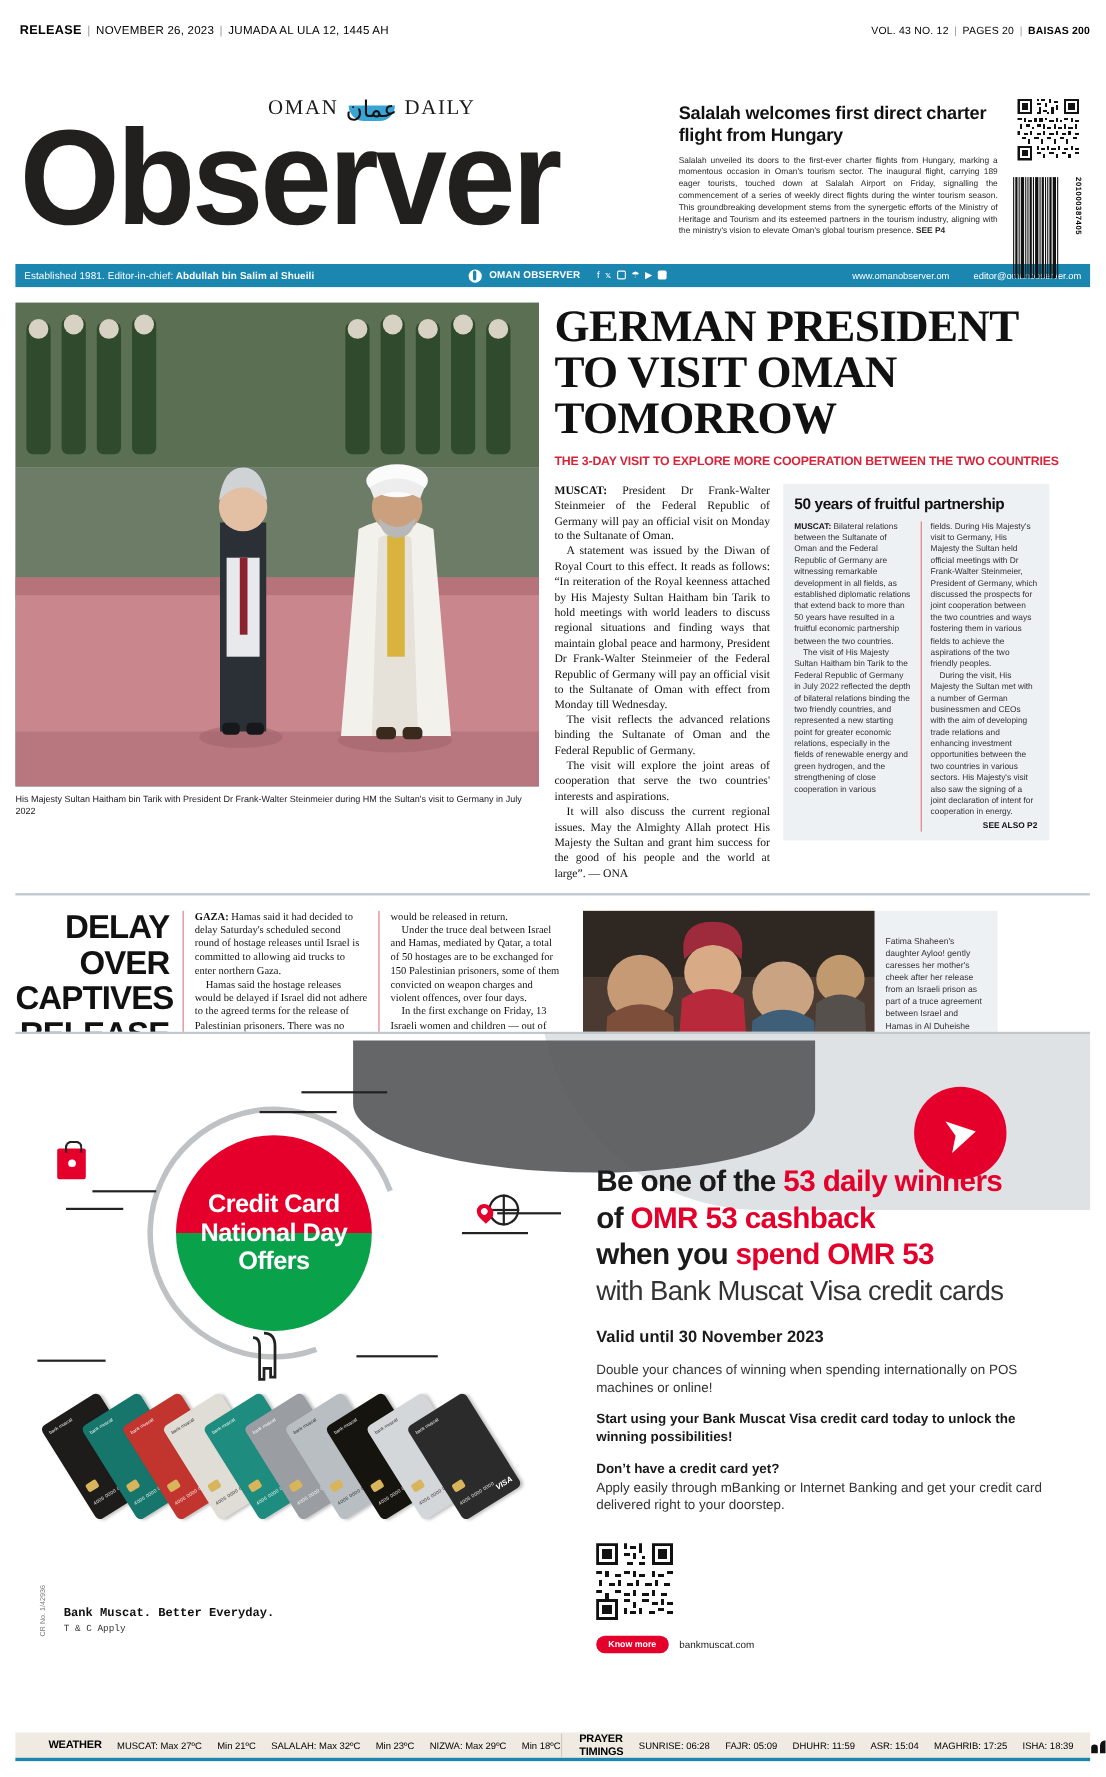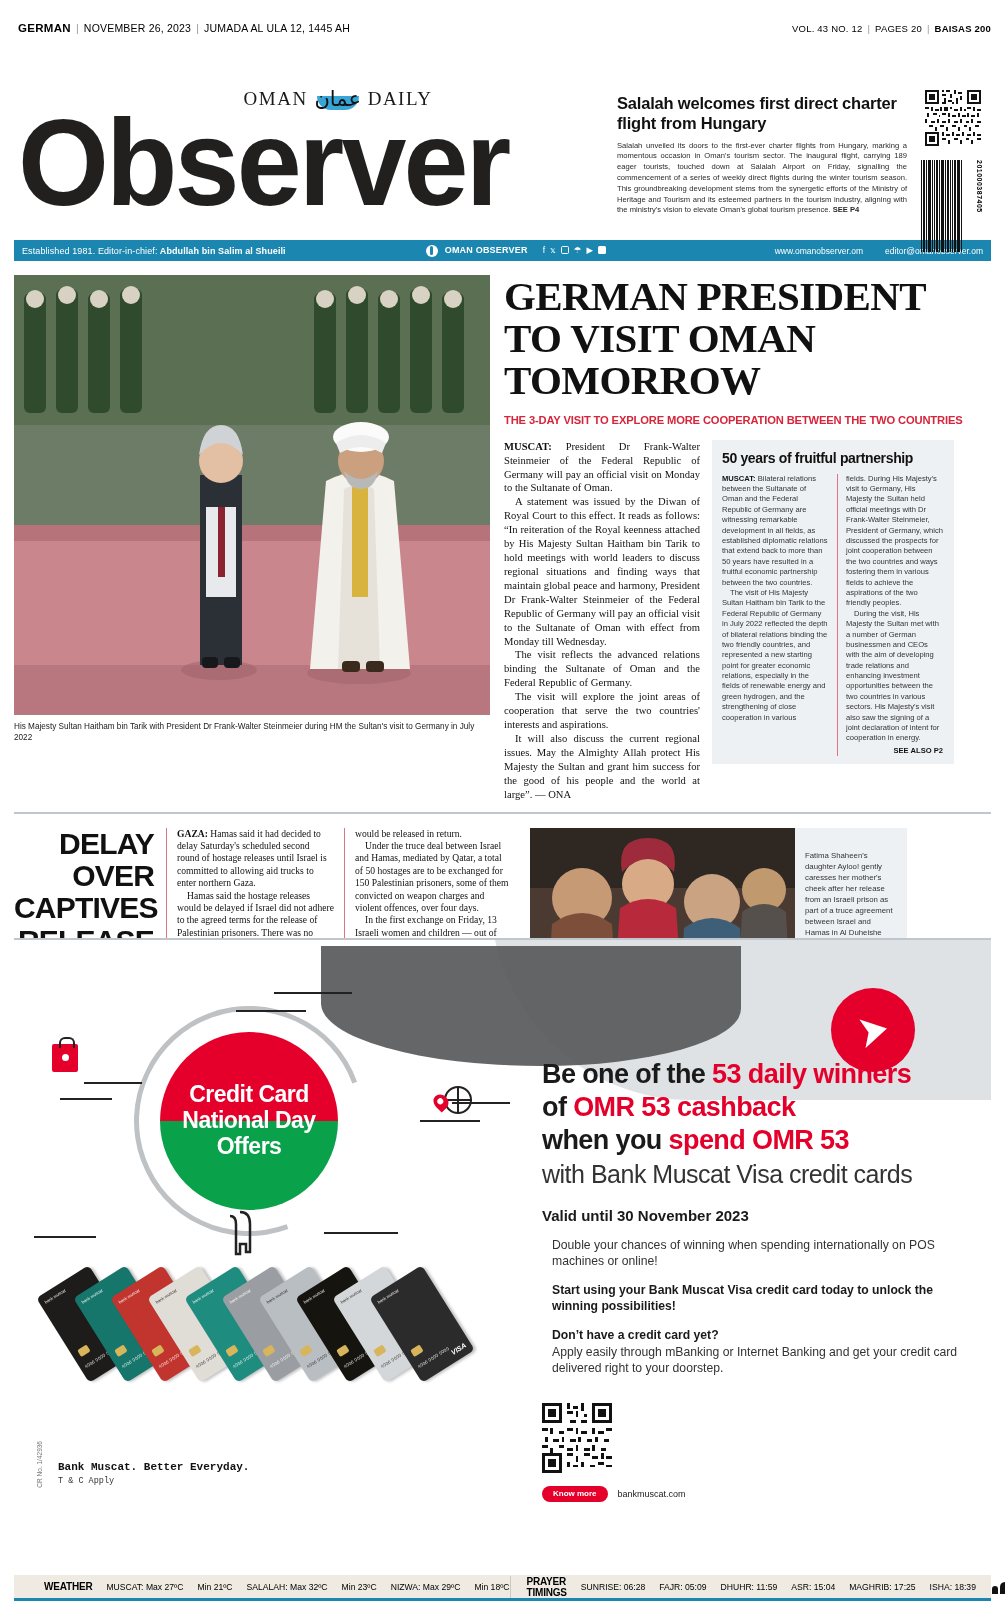--- a/index.html
+++ b/index.html
@@ -286,21 +286,21 @@
   .ad-h1 {
     font-size: 27px; font-weight: bold; line-height: 1.23; color: #1a1a1a;
     letter-spacing: -0.6px;
   }
   .ad-h1 .r { color: #e4002b; }
   .ad-h2 {
     font-size: 25px; font-weight: normal; line-height: 1.25; color: #333;
     letter-spacing: -0.5px; margin-top: 1px;
   }
   .ad-valid { font-size: 15px; font-weight: bold; margin-top: 17px; color: #1a1a1a; }
-  .ad-p { font-size: 12.2px; line-height: 1.32; color: #333; margin-top: 13px; margin-left: 10px; }
+  .ad-p { font-size: 12.2px; line-height: 1.32; color: #333; margin-top: 13px; }
   .ad-p.b { font-weight: bold; color: #1a1a1a; }
   .ad-qr { margin-top: 26px; width: 70px; height: 70px; }
   .know-row { display: flex; align-items: center; gap: 10px; margin-top: 9px; }
   .know-btn {
     background: #e4002b; color: #fff; font-size: 8px; font-weight: bold;
     padding: 3.5px 11px; border-radius: 9px;
   }
   .know-url { font-size: 9px; color: #222; }
 
   
@@ -315,21 +315,21 @@
             border-left: 1px solid #cfcabd; flex: 1; }
   .flabel { font-weight: bold; font-size: 10px; letter-spacing: -0.2px; }
   .fitem { white-space: nowrap; font-size: 8.6px; }
   .mosque-icon { margin-left: auto; margin-right: 10px; width: 34px; height: 15px; position: relative; }
 </style>
 </head>
 <body>
 
 <div class="dateline-bar">
   <div class="dateline-left">
-    <span class="day">GERMAN</span>
+    <span class="day">RELEASE</span>
     <span class="sep">|</span>
     <span>NOVEMBER 26, 2023</span>
     <span class="sep">|</span>
     <span>JUMADA AL ULA 12, 1445 AH</span>
   </div>
   <div class="dateline-right">
     <span>VOL. 43 NO. 12</span>
     <span class="sep">|</span>
     <span>PAGES 20</span>
     <span class="sep">|</span>

